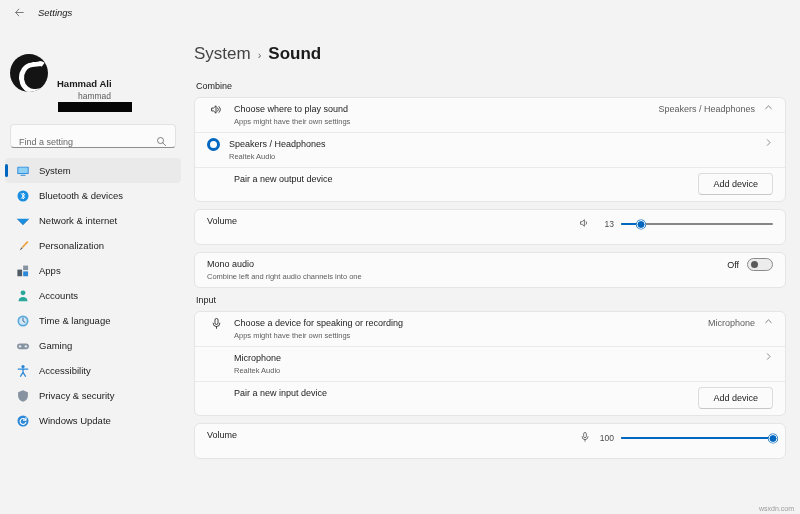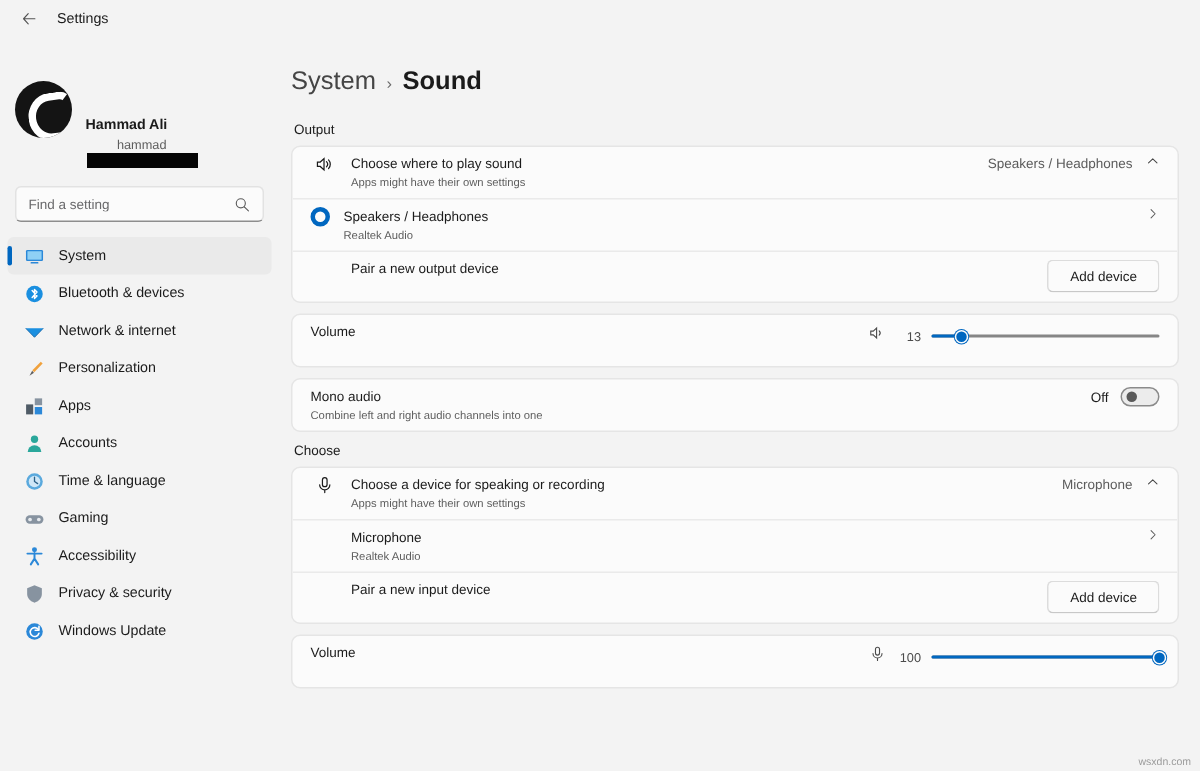--- a/index.html
+++ b/index.html
@@ -7,39 +7,39 @@
     width: 800px; height: 514px;
     font-family: "Liberation Sans", sans-serif;
     background: #f3f3f3;
     overflow: hidden;
   }
   .window { position: relative; width: 800px; height: 514px; background: #f3f3f3; display: flex; flex-direction: column; }
 
   
   .titlebar { height: 24px; flex: 0 0 24px; display: flex; align-items: center; padding-left: 10px; background: #f3f3f3; }
   .back-btn { width: 18px; height: 18px; display: flex; align-items: center; justify-content: center; color: #545454; font-size: 11px; cursor: pointer; }
-  .titlebar-label { font-size: 9.5px; color: #1b1b1b; margin-left: 10px; }
+  .titlebar-label { font-size: 9.5px; color: #1b1b1b; margin-left: 10px; font-style: italic; }
 
   
   .body { flex: 1 1 auto; display: flex; min-height: 0; }
 
   
   .sidebar { width: 186px; flex: 0 0 186px; background: #f3f3f3; display: flex; flex-direction: column; padding-top: 6px; }
   .profile { display: flex; align-items: center; padding: 4px 10px 10px 10px; }
   .avatar { width: 38px; height: 38px; border-radius: 50%; background: #141414; flex: 0 0 38px; position: relative; overflow: hidden; }
   .avatar::after {
     content: ""; position: absolute; left: 9px; top: 8px; width: 20px; height: 22px;
     border: 5px solid #ffffff; border-radius: 50% 8px 8px 50%; border-right-color: transparent; transform: rotate(-8deg);
   }
   .profile-text { margin-left: 9px; min-width: 0; }
   .profile-name { font-size: 9.5px; font-weight: bold; color: #1b1b1b; line-height: 13px; margin-top: 43px; }
   .profile-mail { font-size: 8.5px; color: #5d5d5d; line-height: 12px; display: flex; align-items: center; flex-direction: column; }
   .redact { display: inline-block; width: 74px; height: 10px; background: #050505; margin-left: 1px; }
 
-  .searchbox { margin: 2px 10px 10px 10px; height: 24px; background: #fbfbfb; border: 1px solid #e2e2e2; border-bottom-color: #8d8d8d; border-radius: 4px; display: flex; align-items: center; padding: 0 8px; cursor: text; }
+  .searchbox { margin: 2px 10px 10px 10px; height: 24px; background: #fbfbfb; border: 1px solid #e2e2e2; border-bottom-color: #8d8d8d; border-radius: 4px; display: flex; align-items: flex-end; padding: 0 8px; cursor: text; }
   .searchbox input { border: 0; outline: 0; background: transparent; flex: 1 1 auto; font-family: inherit; font-size: 9px; color: #5c5c5c; }
   .searchbox input::placeholder { color: #69696b; }
   .search-icon { width: 12px; height: 12px; flex: 0 0 12px; color: #5c5c5c; display: flex; align-items: center; justify-content: center; }
 
   .navlist { flex: 1 1 auto; overflow: hidden; padding: 0 5px; }
   .navitem { position: relative; height: 25px; display: flex; align-items: center; border-radius: 4px; padding-left: 10px; cursor: pointer; }
   .navitem.selected { background: #eaeaea; }
   .navitem.selected::before { content: ""; position: absolute; left: 0px; top: 6px; bottom: 6px; width: 2.5px; border-radius: 2px; background: #0067c0; }
   .nav-icon { width: 15px; height: 15px; flex: 0 0 15px; display: flex; align-items: center; justify-content: center; margin-right: 9px; }
   .nav-icon svg { display: block; }
@@ -243,21 +243,21 @@
     </div>
 
     <div class="content">
 
       <div class="breadcrumb">
         <span class="crumb-parent">System</span>
         <span class="crumb-sep">›</span>
         <span class="crumb-current">Sound</span>
       </div>
 
-      <div class="section-label">Output</div>
+      <div class="section-label">Combine</div>
 
       <div class="card">
 
         <div class="row">
           <span class="row-icon">
             <svg width="13" height="13" viewBox="0 0 16 16">
                 <path d="M2 6.2 H4.3 L7.4 3.4 V12.6 L4.3 9.8 H2 Z" fill="none" stroke="#1b1b1b" stroke-width="1"></path>
                 <path d="M9.4 5.9 a3 3 0 0 1 0 4.2 M11.1 4.4 a5.2 5.2 0 0 1 0 7.2" fill="none" stroke="#1b1b1b" stroke-width="1" stroke-linecap="round"></path>
               </svg>
           </span>
@@ -327,21 +327,21 @@
           </div>
           <div class="row-right">
             <span class="toggle-label">Off</span>
             <span class="toggle">
                 <span class="knob"></span>
               </span>
           </div>
         </div>
       </div>
 
-      <div class="section-label">Choose</div>
+      <div class="section-label">Input</div>
 
       <div class="card">
 
         <div class="row">
           <span class="row-icon">
             <svg width="13" height="13" viewBox="0 0 16 16">
                 <rect x="6.1" y="1.8" width="3.8" height="7.4" rx="1.9" fill="none" stroke="#1b1b1b" stroke-width="1"></rect>
                 <path d="M3.8 7.6 a4.2 4.2 0 0 0 8.4 0 M8 11.8 V14" fill="none" stroke="#1b1b1b" stroke-width="1" stroke-linecap="round"></path>
               </svg>
           </span>

